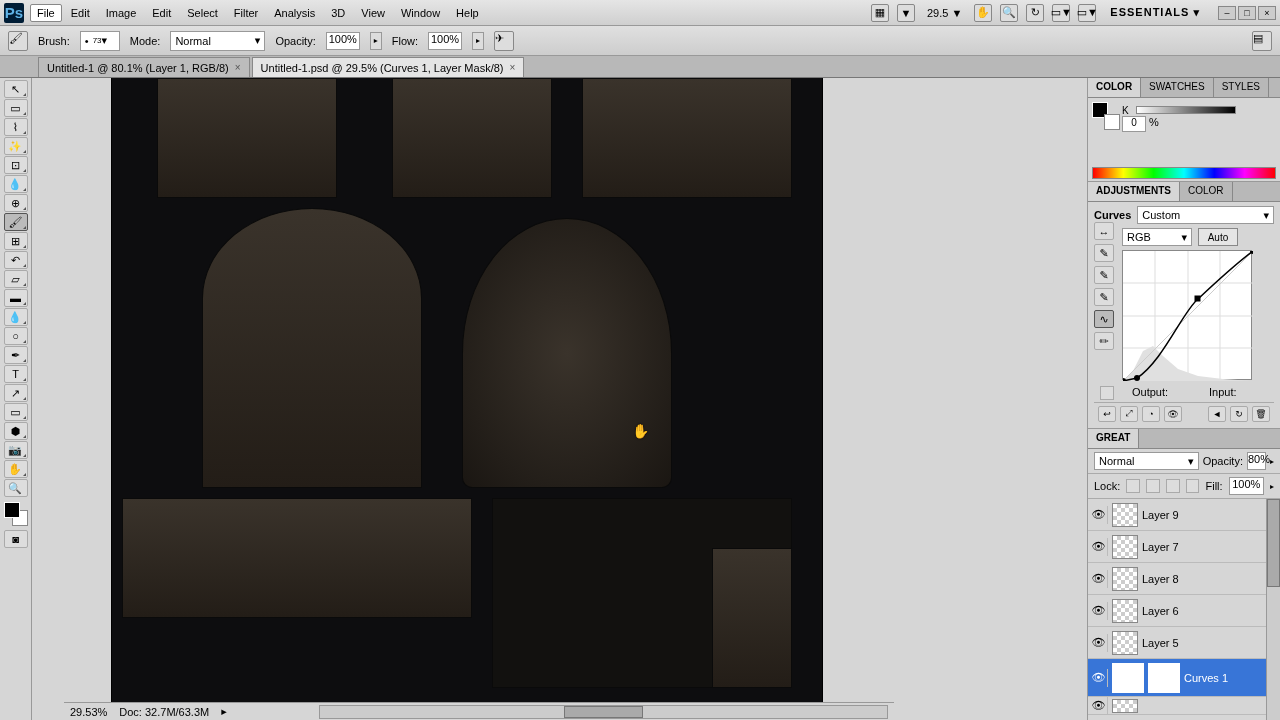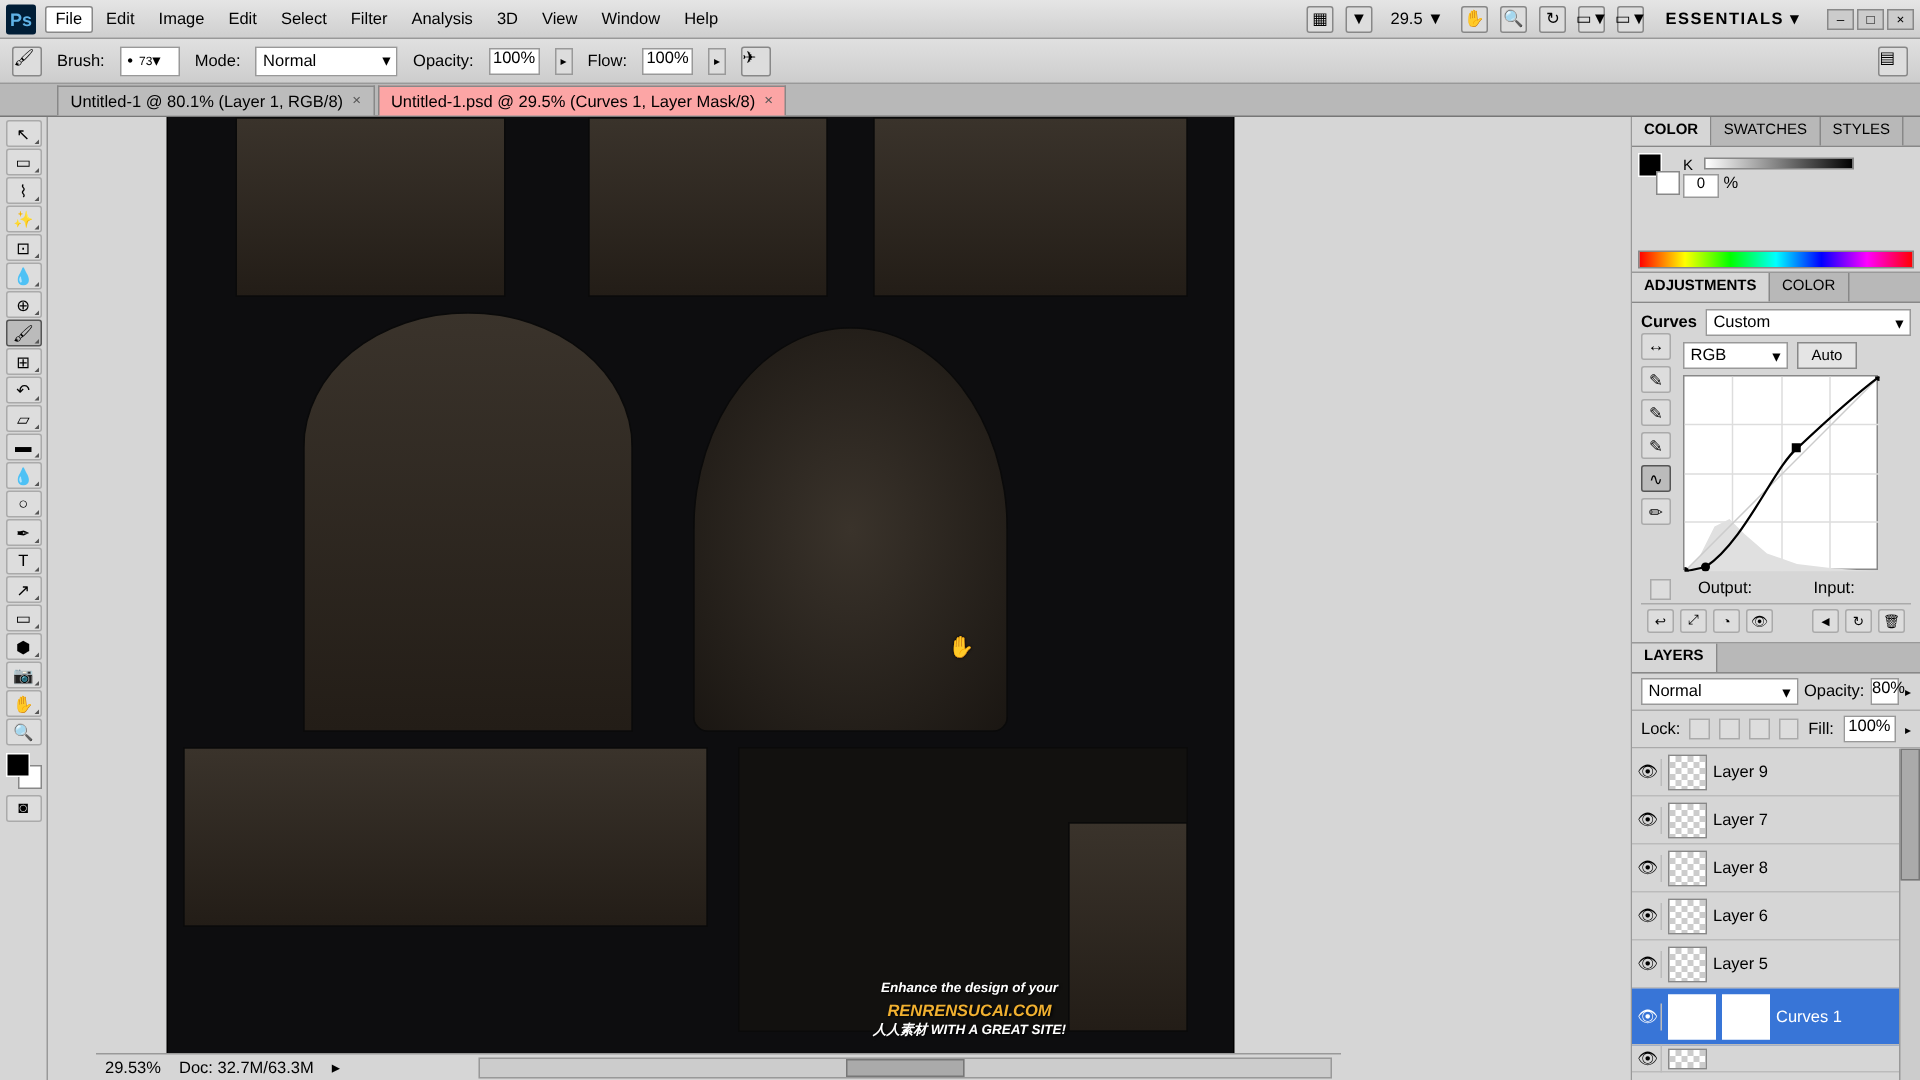--- a/index.html
+++ b/index.html
@@ -1,37 +1,37 @@
 <!DOCTYPE html>
 <html><head>
 <meta charset="utf-8">
 <style>
 * { margin:0; padding:0; box-sizing:border-box; font-family:Tahoma,Arial,sans-serif; font-size:11px; user-select:none; }
 body { background:#d6d6d6; width:1280px; height:720px; overflow:hidden; position:relative; }
 .menubar { height:26px; background:linear-gradient(#e5e5e5,#cfcfcf); display:flex; align-items:center; border-bottom:1px solid #999; padding:0 4px; gap:2px; }
-.ps-logo { width:20px; height:20px; background:#001d36; color:#5fb2e6; display:flex; align-items:center; justify-content:center; font-weight:bold; font-size:12px; border-radius:2px; margin-right:4px; }
+.ps-logo { width:20px; height:20px; background:#001d36; color:#5fb2e6; display:flex; align-items:center; justify-content:center; font-weight:bold; font-size:15px; border-radius:2px; margin-right:4px; }
 .menu-item { padding:3px 7px; cursor:pointer; }
 .menu-item.active { background:#fff; border:1px solid #888; border-radius:2px; padding:2px 6px; }
 .menu-right { margin-left:auto; display:flex; align-items:center; gap:8px; }
 .mr-btn { width:18px; height:18px; border:1px solid #888; background:#ddd; border-radius:2px; display:flex; align-items:center; justify-content:center; }
 .zoom-display { padding:0 4px; }
 .essentials { font-weight:bold; letter-spacing:1px; padding:0 6px; }
 .win-btns { display:flex; gap:2px; margin-left:4px; }
 .win-btn { width:18px; height:14px; background:#ccc; border:1px solid #888; display:flex; align-items:center; justify-content:center; font-size:9px; cursor:pointer; }
 
 .options-bar { height:30px; background:linear-gradient(#e0e0e0,#cdcdcd); border-bottom:1px solid #999; display:flex; align-items:center; padding:0 8px; gap:10px; }
 .opt-tool { width:20px; height:20px; background:#ddd; border:1px solid #888; border-radius:2px; }
 .opt-label { font-size:11px; }
 .opt-combo { height:20px; background:#fff; border:1px solid #999; display:flex; align-items:center; padding:0 4px; min-width:40px; }
 .opt-combo.wide { min-width:95px; }
 .opt-input { width:34px; height:18px; background:#fff; border:1px solid #999; text-align:center; }
 .opt-arrow { width:12px; height:18px; background:#ddd; border:1px solid #999; display:flex; align-items:center; justify-content:center; font-size:8px; }
 
 .tabs-bar { height:22px; background:#b8b8b8; display:flex; align-items:flex-end; padding-left:38px; border-bottom:1px solid #777; }
-.doc-tab { height:20px; background:#fca5a5; border:1px solid #888; border-bottom:none; padding:2px 8px; margin-right:2px; display:flex; align-items:center; gap:6px; font-size:10px; cursor:pointer; }
+.doc-tab { height:20px; background:#e5e5e5; border:1px solid #888; border-bottom:none; padding:2px 8px; margin-right:2px; display:flex; align-items:center; gap:6px; font-size:10px; cursor:pointer; }
 .doc-tab.inactive { background:#bcbcbc; }
 .tab-close { font-size:10px; color:#555; cursor:pointer; }
 
 .main { display:flex; height:642px; }
 .toolbox { width:32px; background:#d6d6d6; border-right:1px solid #999; display:flex; flex-direction:column; padding-top:2px; }
 .tool { width:24px; height:18px; margin:0 auto 1px; background:#ddd; border:1px solid #aaa; border-radius:2px; display:flex; align-items:center; justify-content:center; cursor:pointer; position:relative; }
 .tool.sel { background:#bbb; border-color:#555; }
 .tool-tri { position:absolute; right:1px; bottom:1px; width:0; height:0; border-right:3px solid #555; border-top:3px solid transparent; }
 .fgbg { width:24px; height:24px; margin:4px auto; position:relative; }
 .fg { position:absolute; width:16px; height:16px; background:#000; border:1px solid #fff; left:0; top:0; z-index:2; }
@@ -197,25 +197,20 @@
     <div class="canvas">
       <div class="arch-block" style="left:45px;top:0;width:180px;height:120px"></div>
       <div class="arch-block" style="left:280px;top:0;width:160px;height:120px"></div>
       <div class="arch-block" style="left:470px;top:0;width:210px;height:120px"></div>
       <div class="arch-block" style="left:90px;top:130px;width:220px;height:280px;border-radius:110px 110px 0 0 / 90px 90px 0 0"></div>
       <div class="arch-block" style="left:350px;top:140px;width:210px;height:270px;border-radius:50% 50% 10px 10px;background:radial-gradient(#3a332b,#1a1612)"></div>
       <div class="arch-block" style="left:10px;top:420px;width:350px;height:120px"></div>
       <div class="arch-block" style="left:380px;top:420px;width:300px;height:190px;background:#12110f"></div>
       <div class="arch-block" style="left:600px;top:470px;width:80px;height:140px"></div>
       <div class="cursor-hand">✋</div>
-      <div class="watermark">
-        <span style="font-size:9px;color:#fff">Enhance the design of your</span><br>
-        <span>RENRENSUCAI.COM</span>
-        <span class="sub">人人素材   WITH A GREAT SITE!</span>
-      </div>
     </div>
     <div class="status-bar">
       <span>29.53%</span>
       <span>Doc: 32.7M/63.3M</span>
       <span>▸</span>
       <div class="hscroll">
           <div class="hscroll-thumb"></div>
         </div>
     </div>
   </div>
@@ -298,21 +293,21 @@
         <div class="pf-btn">◔</div>
         <div class="pf-btn">👁</div>
         <div class="pf-spacer"></div>
         <div class="pf-btn">◄</div>
         <div class="pf-btn">↻</div>
         <div class="pf-btn">🗑</div>
       </div>
     </div>
 
     <div class="panel-tabs">
-      <div class="ptab">LAYERS</div>
+      <div class="ptab">GREAT</div>
     </div>
     <div class="layers-panel">
       <div class="layers-opts">
         <div class="sel">
             <span>Normal</span>
             <span>▾</span>
           </div>
         <span>Opacity:</span>
         <div style="width:19px;height:18px;background:#fff;border:1px solid #999;text-align:center">80%</div>
         <span style="font-size:8px">▸</span>

